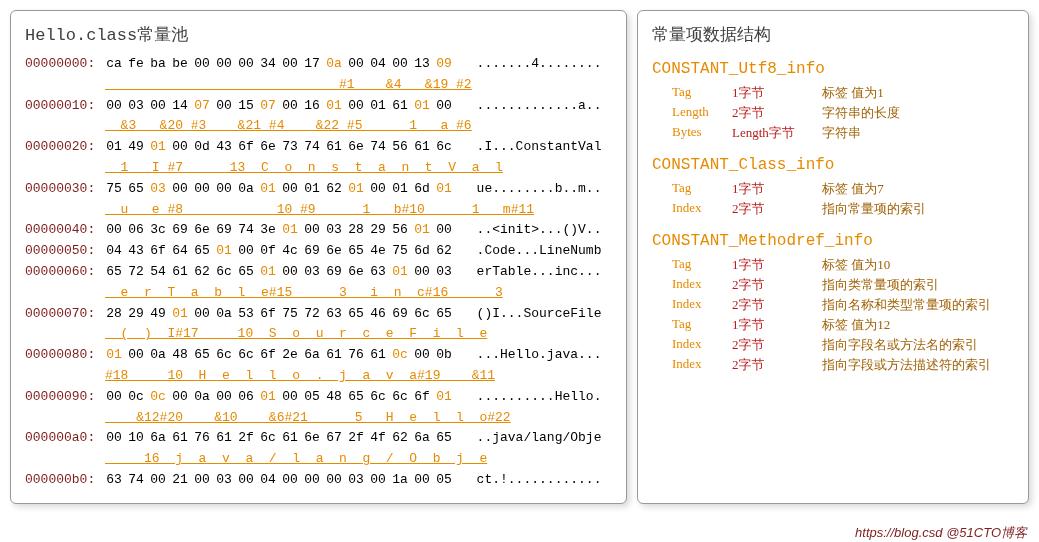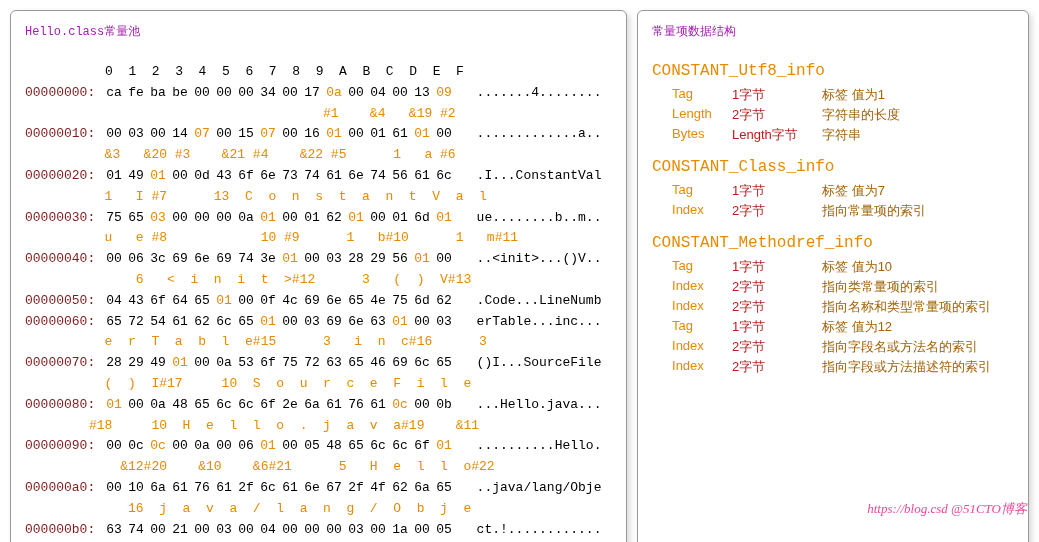--- a/index.html
+++ b/index.html
@@ -14,68 +14,66 @@
     .panel {
       border: 1px solid #999;
       border-radius: 6px;
       padding: 12px 14px;
       box-shadow: 3px 3px 6px rgba(0,0,0,0.15);
       background: #fff;
     }
     .left-panel { width: 600px; }
     .right-panel { width: 370px; }
     .title-red {
-      color: #a21caf;
-      font-size: 12px;
-      margin-bottom: 22px;
+      color: #404040;
+      font-size: 17px;
+      margin-bottom: 8px;
       font-family: "SimSun","Courier New",monospace;
     }
     .header-row {
       margin-left: 80px;
       letter-spacing: 0;
     }
     .hex-line { line-height: 1.6; white-space: pre; }
     .addr { color: #7f1d1d; }
     .hb { display: inline-block; width: 22px; text-align: center; color: #000; }
     .hb.o { color: #e68a00; }
     .asc { color: #000; margin-left: 6px; }
-    .anno-line { white-space: pre; line-height: 1.6; margin-left: 64px; }
+    .anno-line { white-space: pre; line-height: 1.6; margin-left: 80px; text-decoration: underline; }
     .anno { color: #e68a00; }
     .section-title { color: #e68a00; font-size: 16px; margin: 14px 0 6px 0; font-family: "Courier New",monospace; }
-    .info-row { display: flex; margin: 2px 0 2px 20px; font-family: Liberation Sans, sans-serif; }
+    .info-row { display: flex; margin: 2px 0 2px 20px; font-family: Liberation Serif, serif; }
     .info-label { color: #e68a00; width: 60px; }
     .info-size { color: #b91c1c; width: 90px; }
     .info-desc { color: #a16207; text-align: right; }
     .watermark {
       position: fixed;
-      bottom: 24px;
+      bottom: 0;
       right: 12px;
-      color: #ec4899;
+      color: #7f1d1d;
       font-size: 13px;
       font-style: italic;
-      font-family: Liberation Serif, serif;
+      font-family: Liberation Sans, sans-serif;
     }
   </style>
 </head>
 <body>
 
 <div class="panel left-panel">
   <div class="title-red">Hello.class常量池</div>
-  <div class="header-row hex-line">0  1  2  3  4  5  6  7  8  9  A  B  C  D  E  F</div>
   <div id="hex-body">
       <div class="hex-line"><span class="addr">00000000: </span><span class="hb">ca</span><span class="hb">fe</span><span class="hb">ba</span><span class="hb">be</span><span class="hb">00</span><span class="hb">00</span><span class="hb">00</span><span class="hb">34</span><span class="hb">00</span><span class="hb">17</span><span class="hb o">0a</span><span class="hb">00</span><span class="hb">04</span><span class="hb">00</span><span class="hb">13</span><span class="hb o">09</span><span class="asc">  .......4........</span></div>
       <div class="anno-line anno">                              #1    &amp;4   &amp;19 #2</div>
       <div class="hex-line"><span class="addr">00000010: </span><span class="hb">00</span><span class="hb">03</span><span class="hb">00</span><span class="hb">14</span><span class="hb o">07</span><span class="hb">00</span><span class="hb">15</span><span class="hb o">07</span><span class="hb">00</span><span class="hb">16</span><span class="hb o">01</span><span class="hb">00</span><span class="hb">01</span><span class="hb">61</span><span class="hb o">01</span><span class="hb">00</span><span class="asc">  .............a..</span></div>
       <div class="anno-line anno">  &amp;3   &amp;20 #3    &amp;21 #4    &amp;22 #5      1   a #6</div>
       <div class="hex-line"><span class="addr">00000020: </span><span class="hb">01</span><span class="hb">49</span><span class="hb o">01</span><span class="hb">00</span><span class="hb">0d</span><span class="hb">43</span><span class="hb">6f</span><span class="hb">6e</span><span class="hb">73</span><span class="hb">74</span><span class="hb">61</span><span class="hb">6e</span><span class="hb">74</span><span class="hb">56</span><span class="hb">61</span><span class="hb">6c</span><span class="asc">  .I...ConstantVal</span></div>
       <div class="anno-line anno">  1   I #7      13  C  o  n  s  t  a  n  t  V  a  l</div>
       <div class="hex-line"><span class="addr">00000030: </span><span class="hb">75</span><span class="hb">65</span><span class="hb o">03</span><span class="hb">00</span><span class="hb">00</span><span class="hb">00</span><span class="hb">0a</span><span class="hb o">01</span><span class="hb">00</span><span class="hb">01</span><span class="hb">62</span><span class="hb o">01</span><span class="hb">00</span><span class="hb">01</span><span class="hb">6d</span><span class="hb o">01</span><span class="asc">  ue........b..m..</span></div>
       <div class="anno-line anno">  u   e #8            10 #9      1   b#10      1   m#11</div>
       <div class="hex-line"><span class="addr">00000040: </span><span class="hb">00</span><span class="hb">06</span><span class="hb">3c</span><span class="hb">69</span><span class="hb">6e</span><span class="hb">69</span><span class="hb">74</span><span class="hb">3e</span><span class="hb o">01</span><span class="hb">00</span><span class="hb">03</span><span class="hb">28</span><span class="hb">29</span><span class="hb">56</span><span class="hb o">01</span><span class="hb">00</span><span class="asc">  ..&lt;init&gt;...()V..</span></div>
-      <div class="anno-line anno">      6   &lt;  i  n  i  t  &gt;#12      3   (  )  V#13</div>
       <div class="hex-line"><span class="addr">00000050: </span><span class="hb">04</span><span class="hb">43</span><span class="hb">6f</span><span class="hb">64</span><span class="hb">65</span><span class="hb o">01</span><span class="hb">00</span><span class="hb">0f</span><span class="hb">4c</span><span class="hb">69</span><span class="hb">6e</span><span class="hb">65</span><span class="hb">4e</span><span class="hb">75</span><span class="hb">6d</span><span class="hb">62</span><span class="asc">  .Code...LineNumb</span></div>
       <div class="hex-line"><span class="addr">00000060: </span><span class="hb">65</span><span class="hb">72</span><span class="hb">54</span><span class="hb">61</span><span class="hb">62</span><span class="hb">6c</span><span class="hb">65</span><span class="hb o">01</span><span class="hb">00</span><span class="hb">03</span><span class="hb">69</span><span class="hb">6e</span><span class="hb">63</span><span class="hb o">01</span><span class="hb">00</span><span class="hb">03</span><span class="asc">  erTable...inc...</span></div>
       <div class="anno-line anno">  e  r  T  a  b  l  e#15      3   i  n  c#16      3</div>
       <div class="hex-line"><span class="addr">00000070: </span><span class="hb">28</span><span class="hb">29</span><span class="hb">49</span><span class="hb o">01</span><span class="hb">00</span><span class="hb">0a</span><span class="hb">53</span><span class="hb">6f</span><span class="hb">75</span><span class="hb">72</span><span class="hb">63</span><span class="hb">65</span><span class="hb">46</span><span class="hb">69</span><span class="hb">6c</span><span class="hb">65</span><span class="asc">  ()I...SourceFile</span></div>
       <div class="anno-line anno">  (  )  I#17     10  S  o  u  r  c  e  F  i  l  e</div>
       <div class="hex-line"><span class="addr">00000080: </span><span class="hb o">01</span><span class="hb">00</span><span class="hb">0a</span><span class="hb">48</span><span class="hb">65</span><span class="hb">6c</span><span class="hb">6c</span><span class="hb">6f</span><span class="hb">2e</span><span class="hb">6a</span><span class="hb">61</span><span class="hb">76</span><span class="hb">61</span><span class="hb o">0c</span><span class="hb">00</span><span class="hb">0b</span><span class="asc">  ...Hello.java...</span></div>
       <div class="anno-line anno">#18     10  H  e  l  l  o  .  j  a  v  a#19    &amp;11</div>
       <div class="hex-line"><span class="addr">00000090: </span><span class="hb">00</span><span class="hb">0c</span><span class="hb o">0c</span><span class="hb">00</span><span class="hb">0a</span><span class="hb">00</span><span class="hb">06</span><span class="hb o">01</span><span class="hb">00</span><span class="hb">05</span><span class="hb">48</span><span class="hb">65</span><span class="hb">6c</span><span class="hb">6c</span><span class="hb">6f</span><span class="hb o">01</span><span class="asc">  ..........Hello.</span></div>
       <div class="anno-line anno">    &amp;12#20    &amp;10    &amp;6#21      5   H  e  l  l  o#22</div>
       <div class="hex-line"><span class="addr">000000a0: </span><span class="hb">00</span><span class="hb">10</span><span class="hb">6a</span><span class="hb">61</span><span class="hb">76</span><span class="hb">61</span><span class="hb">2f</span><span class="hb">6c</span><span class="hb">61</span><span class="hb">6e</span><span class="hb">67</span><span class="hb">2f</span><span class="hb">4f</span><span class="hb">62</span><span class="hb">6a</span><span class="hb">65</span><span class="asc">  ..java/lang/Obje</span></div>

